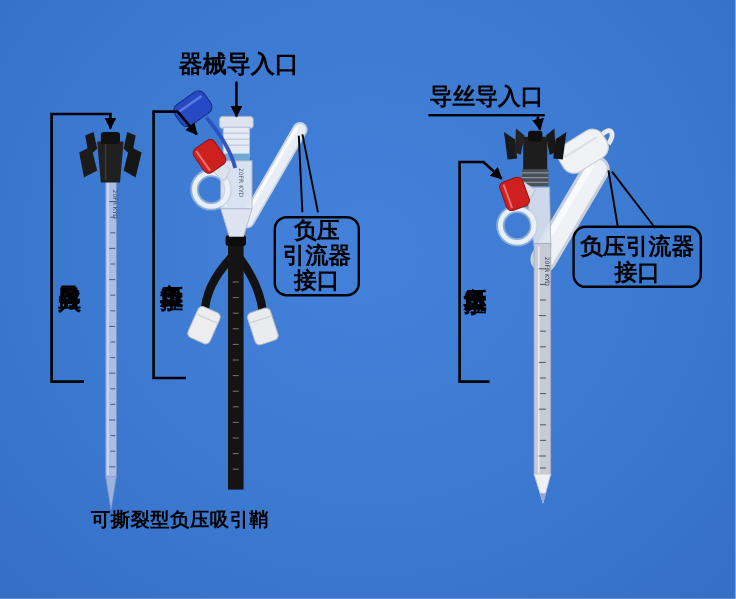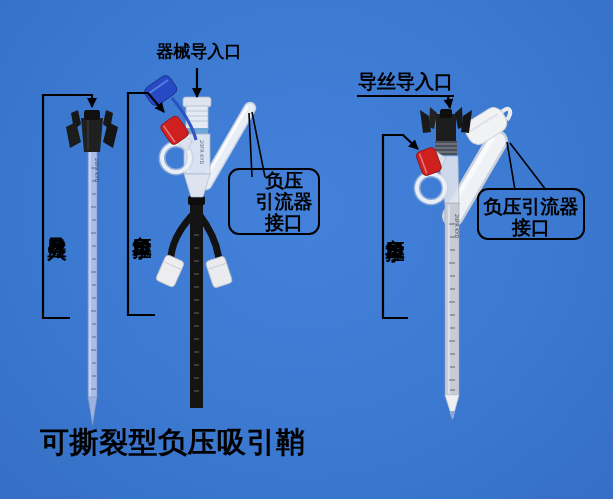--- a/index.html
+++ b/index.html
@@ -8,34 +8,34 @@
     width:613px;height:499px;
     overflow:hidden;
     background:radial-gradient(ellipse at 50% 42%, #4481da 0%, #3c79d1 55%, #356fc5 100%);
     font-family:"DejaVu Sans", sans-serif;
   }
   .canvas svg{position:absolute;left:0;top:0;}
   .lbl{
     position:absolute;color:#000;font-weight:800;line-height:1.05;
     white-space:nowrap;
   }
-  .lbl-h{font-size:17px;letter-spacing:0px;text-align:center;}
+  .lbl-h{font-size:20px;letter-spacing:0px;text-align:center;}
   .lbl-underline{border-bottom:2.4px solid #000;padding-bottom:3px;}
   .lbl-v{
     writing-mode:vertical-rl;text-orientation:upright;
     font-size:19px;letter-spacing:1px;
   }
   .callout{
     position:absolute;border:2.6px solid #000;border-radius:11px;
     color:#000;font-weight:800;font-size:19px;line-height:1.1;
     display:flex;flex-direction:column;align-items:center;justify-content:center;
     text-align:center;
   }
   .caption{
-    position:absolute;color:#000;font-weight:800;font-size:29px;
+    position:absolute;color:#000;font-weight:800;font-size:16px;
     text-align:center;letter-spacing:0.5px;white-space:nowrap;
   }
 </style>
 </head>
 <body>
 
 <div class="canvas">
 
   <svg width="613" height="499" viewBox="0 0 613 499">
     <defs>
@@ -230,21 +230,21 @@
   <div class="lbl lbl-h" style="left:148px;top:43px;width:102px;">器械导入口</div>
 
   <div class="lbl lbl-h lbl-underline" style="left:357px;top:72px;width:97px;font-size:19px;">导丝导入口</div>
 
   <div class="lbl lbl-v" style="left:47px;top:222px;height:100px;">导丝导入口</div>
 
   <div class="lbl lbl-v" style="left:132px;top:222px;height:100px;">负压手控口</div>
 
   <div class="lbl lbl-v" style="left:385px;top:225px;height:100px;">负压手控口</div>
 
-  <div class="callout" style="left:228px;top:168px;width:68px;height:63px;padding-left:20px;">
+  <div class="callout" style="left:228px;top:180px;width:68px;height:63px;">
     <div>负压</div>
     <div>引流器</div>
     <div>接口</div>
   </div>
 
   <div class="callout" style="left:477px;top:188px;width:104px;height:48px;justify-content:flex-end;">
     <div>负压引流器</div>
     <div>接口</div>
   </div>
 

